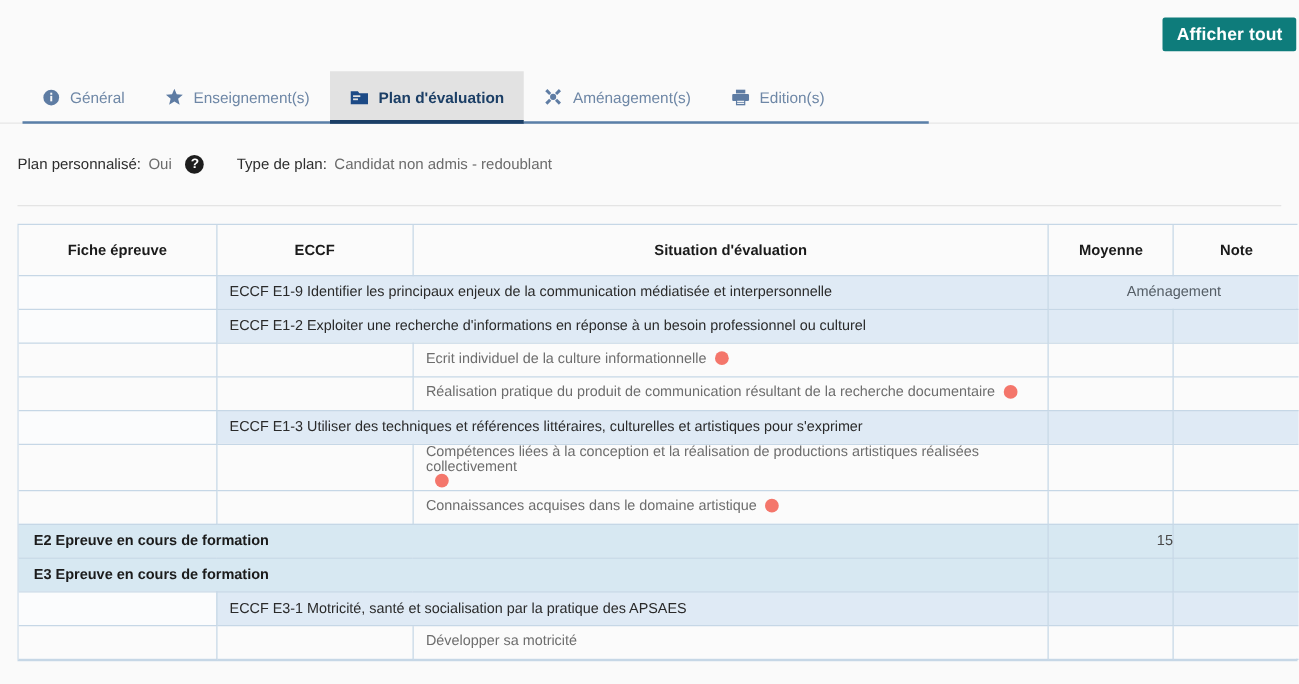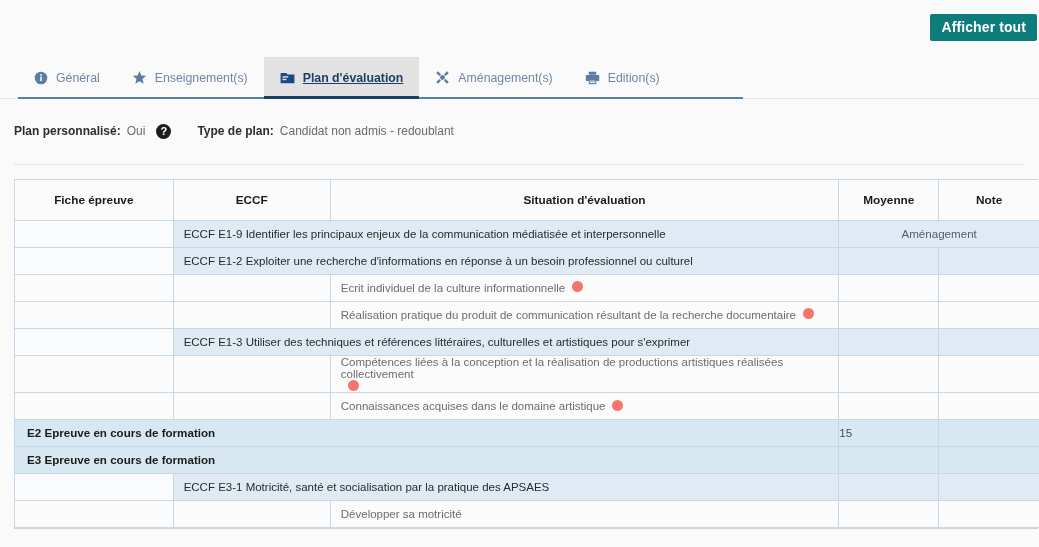--- a/index.html
+++ b/index.html
@@ -60,40 +60,39 @@
     font-size: 12.3px;
     cursor: pointer;
     white-space: nowrap;
     position: relative;
   }
   .tab .tab-ico { display: flex; align-items: center; }
   .tab.active {
     background: #e2e2e2;
     color: #1c3f66;
     font-weight: bold;
-    text-decoration: underline;
   }
   .tab.active::after {
     content: "";
     position: absolute; left: 0; right: 0; bottom: -1px;
     height: 3px; background: #1c3f66;
   }
   .tab.active .tab-ico svg { fill: #1c4a86; }
   .tab .tab-ico svg { fill: #5e7ca3; }
 
   
   .infostrip {
     position: absolute; top: 113px; left: 0; width: 1039px; height: 52px;
   }
   .infoline {
     display: flex; align-items: center;
     padding-left: 14px; height: 36px;
     font-size: 12px;
   }
-  .ikey { color: #2d2d2d; font-weight: bold; }
+  .ikey { color: #2d2d2d; font-weight: normal; }
   .ival { color: #6b6b6b; margin-left: 6px; text-align: center; }
   .qmark {
     display: inline-flex; align-items: center; justify-content: center;
     width: 15px; height: 15px; border-radius: 50%;
     background: #1d1d1d; color: #fff;
     font-size: 11px; font-weight: bold;
     margin-left: 11px; cursor: pointer;
     line-height: 1;
     font-family: "Liberation Sans", sans-serif;
   }
@@ -151,21 +150,21 @@
   tr.eccf td { background: #dfeaf5; }
   tr.eccf td.blank-fiche { background: #fbfcfd; }
   tr.eccf td.lbl {
     color: #2a2a2a; font-size: 11.5px; padding-left: 10px;
   }
   
   tr.sit td { background: #fbfbfb; }
   tr.sit td.lbl {
     color: #6d6d6d; font-size: 11.5px; padding-left: 10px;
   }
-  td.ctr { text-align: left; color: #4a4a4a; font-size: 11.6px; }
+  td.ctr { text-align: right; color: #4a4a4a; font-size: 11.6px; }
   td.amng { text-align: center; color: #555e66; font-size: 11.6px; }
   .dot {
     display: inline-block; vertical-align: middle;
     width: 11px; height: 11px; border-radius: 50%;
     background: #f4766b;
     margin-left: 7px;
     position: relative; top: -1px;
   }
   .txtwrap { display: inline-block; vertical-align: middle; }
 </style>

